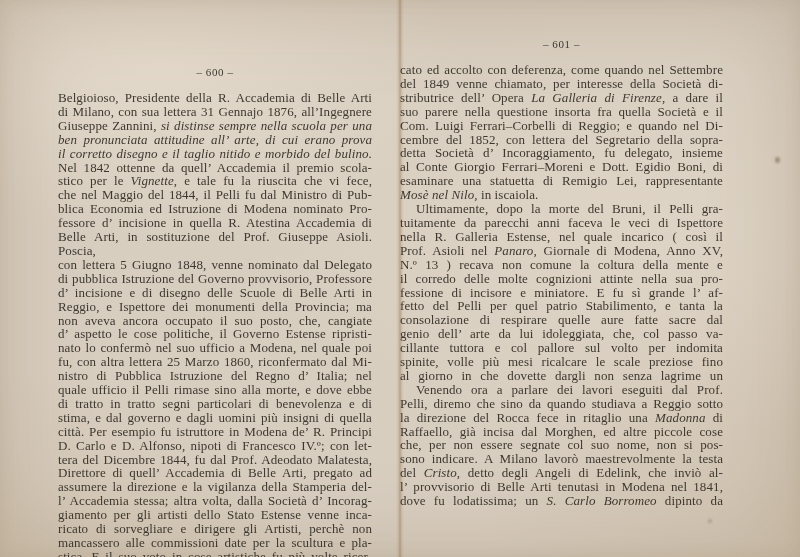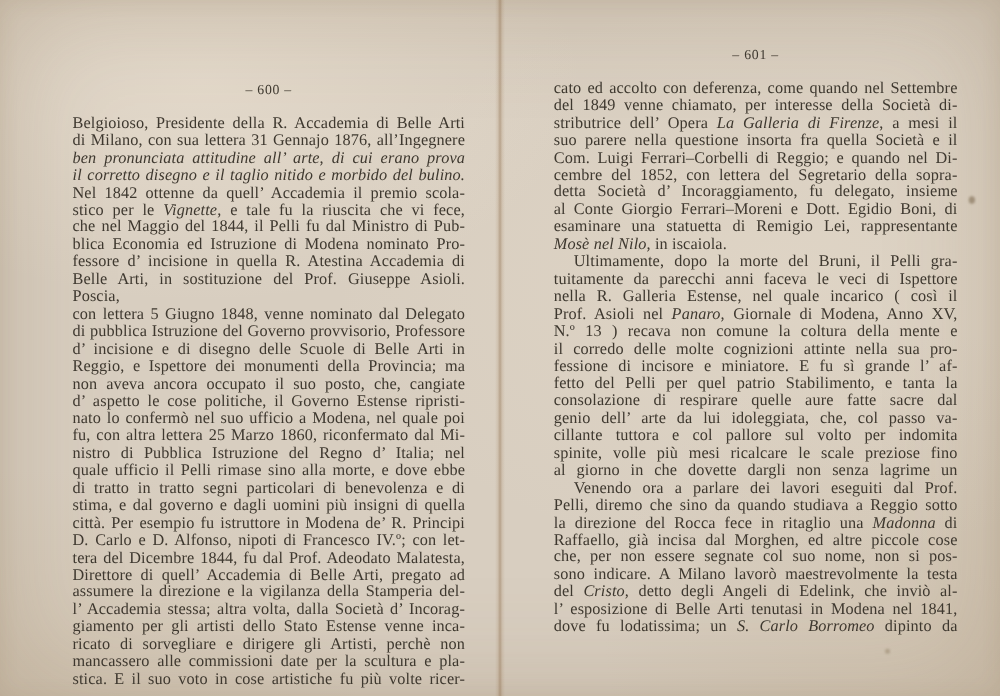--- a/index.html
+++ b/index.html
@@ -27,21 +27,21 @@
       rgba(125,88,50,0.38) 50%,
       rgba(146,107,66,0.14) 72%,
       rgba(146,107,66,0) 100%);
   }
   .speck { position: absolute; border-radius: 50%; filter: blur(1px); }
   .speck-1 { left: 775px; top: 157px; width: 5px; height: 6px; background: rgba(110,90,62,0.5); }
   .speck-2 { left: 708px; top: 519px; width: 4px; height: 4px; background: rgba(120,100,70,0.35); }
 
   .page { position: absolute; top: 38px; }
   .page-left  { left: 58px;  width: 314px; margin-top: 28px; }
-  .page-right { left: 443px; width: 323px; }
+  .page-right { left: 400px; width: 323px; }
   .pgnum {
     text-align: center; font-size: 11px; height: 12px;
     margin-bottom: 13px; letter-spacing: 0.6px;
   }
   .pagebody {
     font-size: 13px; line-height: 13.9px; letter-spacing: 0.1px;
     text-justify: inter-word;
   }
   .line { text-align: justify; text-align-last: justify; }
   .line.end { text-align-last: left; }
@@ -55,20 +55,21 @@
 <div class="vignette"></div>
 <div class="fold"></div>
 <div class="speck speck-1"></div>
 <div class="speck speck-2"></div>
 
 <div class="page page-left">
   <div class="pgnum">– 600 –</div>
   <div class="pagebody">
       <div class="line"><span>Belgioioso, Presidente della R. Accademia di Belle Arti</span></div>
       <div class="line"><span>di Milano, con sua lettera 31 Gennajo 1876, all’Ingegnere</span></div>
+      <div class="line"><span>Giuseppe Zannini, </span><span class="it">si distinse sempre nella scuola per una</span></div>
       <div class="line"><span class="it">ben pronunciata attitudine all’ arte, di cui erano prova</span></div>
       <div class="line"><span class="it">il corretto disegno e il taglio nitido e morbido del bulino.</span></div>
       <div class="line"><span>Nel 1842 ottenne da quell’ Accademia il premio scola-</span></div>
       <div class="line"><span>stico per le </span><span class="it">Vignette,</span><span> e tale fu la riuscita che vi fece,</span></div>
       <div class="line"><span>che nel Maggio del 1844, il Pelli fu dal Ministro di Pub-</span></div>
       <div class="line"><span>blica Economia ed Istruzione di Modena nominato Pro-</span></div>
       <div class="line"><span>fessore d’ incisione in quella R. Atestina Accademia di</span></div>
       <div class="line"><span>Belle Arti, in sostituzione del Prof. Giuseppe Asioli. Poscia,</span></div>
       <div class="line"><span>con lettera 5 Giugno 1848, venne nominato dal Delegato</span></div>
       <div class="line"><span>di pubblica Istruzione del Governo provvisorio, Professore</span></div>
@@ -93,21 +94,21 @@
       <div class="line"><span>mancassero alle commissioni date per la scultura e pla-</span></div>
       <div class="line"><span>stica. E il suo voto in cose artistiche fu più volte ricer-</span></div>
     </div>
 </div>
 
 <div class="page page-right">
   <div class="pgnum">– 601 –</div>
   <div class="pagebody">
       <div class="line"><span>cato ed accolto con deferenza, come quando nel Settembre</span></div>
       <div class="line"><span>del 1849 venne chiamato, per interesse della Società di-</span></div>
-      <div class="line"><span>stributrice dell’ Opera </span><span class="it">La Galleria di Firenze</span><span>, a mesi il</span></div>
+      <div class="line"><span>stributrice dell’ Opera </span><span class="it">La Galleria di Firenze</span><span>, a dare il</span></div>
       <div class="line"><span>suo parere nella questione insorta fra quella Società e il</span></div>
       <div class="line"><span>Com. Luigi Ferrari–Corbelli di Reggio; e quando nel Di-</span></div>
       <div class="line"><span>cembre del 1852, con lettera del Segretario della sopra-</span></div>
       <div class="line"><span>detta Società d’ Incoraggiamento, fu delegato, insieme</span></div>
       <div class="line"><span>al Conte Giorgio Ferrari–Moreni e Dott. Egidio Boni, di</span></div>
       <div class="line"><span>esaminare una statuetta di Remigio Lei, rappresentante</span></div>
       <div class="line end"><span class="it">Mosè nel Nilo,</span><span> in iscaiola.</span></div>
       <div class="line indent"><span>Ultimamente, dopo la morte del Bruni, il Pelli gra-</span></div>
       <div class="line"><span>tuitamente da parecchi anni faceva le veci di Ispettore</span></div>
       <div class="line"><span>nella R. Galleria Estense, nel quale incarico ( così il</span></div>
@@ -121,16 +122,16 @@
       <div class="line"><span>cillante tuttora e col pallore sul volto per indomita</span></div>
       <div class="line"><span>spinite, volle più mesi ricalcare le scale preziose fino</span></div>
       <div class="line"><span>al giorno in che dovette dargli non senza lagrime un</span></div>
       <div class="line indent"><span>Venendo ora a parlare dei lavori eseguiti dal Prof.</span></div>
       <div class="line"><span>Pelli, diremo che sino da quando studiava a Reggio sotto</span></div>
       <div class="line"><span>la direzione del Rocca fece in ritaglio una </span><span class="it bd">Madonna</span><span> di</span></div>
       <div class="line"><span>Raffaello, già incisa dal Morghen, ed altre piccole cose</span></div>
       <div class="line"><span>che, per non essere segnate col suo nome, non si pos-</span></div>
       <div class="line"><span>sono indicare. A Milano lavorò maestrevolmente la testa</span></div>
       <div class="line"><span>del </span><span class="it">Cristo,</span><span> detto degli Angeli di Edelink, che inviò al-</span></div>
-      <div class="line"><span>l’ esposizione di Belle Arti tenutasi in Modena nel 1841,</span></div>
+      <div class="line"><span>l’ provvisorio di Belle Arti tenutasi in Modena nel 1841,</span></div>
       <div class="line"><span>dove fu lodatissima; un </span><span class="it bd">S. Carlo Borromeo</span><span> dipinto da</span></div>
     </div>
 </div>
 
 </body></html>

